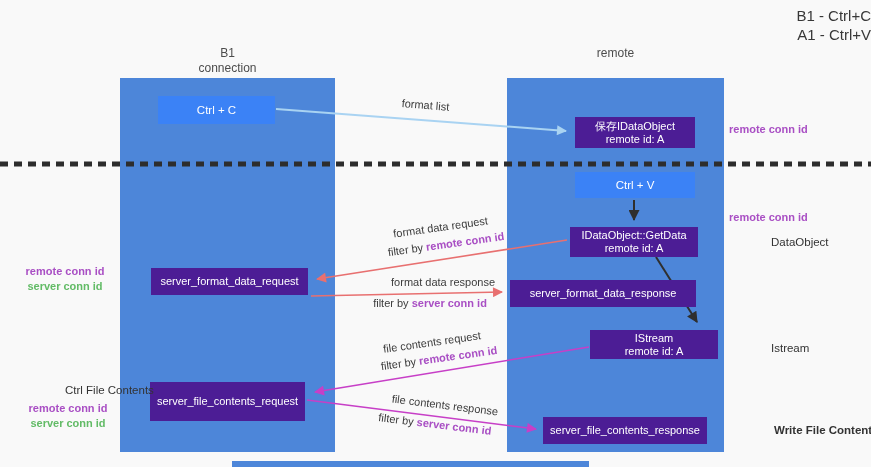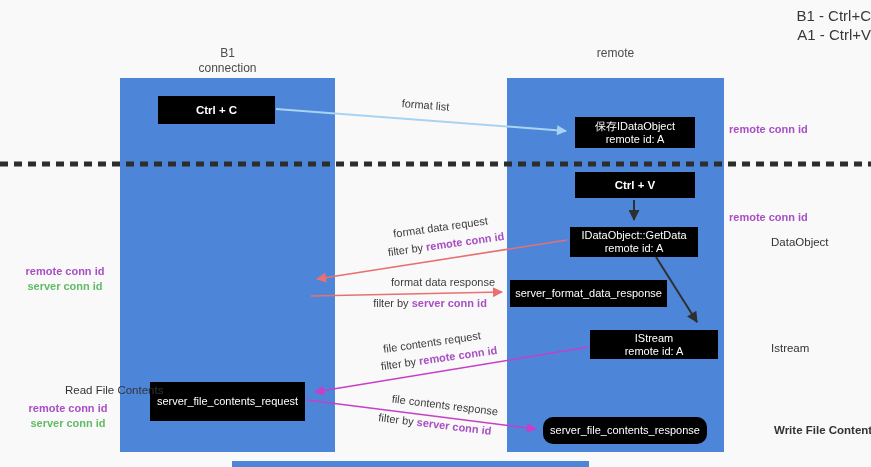--- a/index.html
+++ b/index.html
@@ -4,22 +4,22 @@
 <style>
   html,body{margin:0;padding:0;background:#f9f9f9;}
   .canvas{position:relative;width:871px;height:467px;background:#f9f9f9;overflow:hidden;
           font-family:"Liberation Sans",sans-serif;color:#3a3a3a;}
   .abs{position:absolute;}
   .title{left:0;top:6px;width:100%;text-align:right;font-size:15px;line-height:19px;color:#383838;}
   .colhdr{font-size:12px;line-height:15px;text-align:center;color:#4c4c4c;}
   .column{top:78px;height:374px;background:#4d86d9;}
   .box{display:flex;flex-direction:column;align-items:center;justify-content:center;
        color:#ffffff;font-size:11px;line-height:13px;text-align:center;z-index:3;}
-  .green{background:#000000;font-weight:bold;}
-  .orange{background:#000000;}
+  .green{background:#3b82f6;}
+  .orange{background:#4c1d95;}
   .edge-label{font-size:11px;color:#3c3c3c;text-align:center;white-space:nowrap;z-index:4;}
   .rot-up{transform:rotate(-8deg);}
   .rot-dn1{transform:rotate(4.5deg);}
   .rot-dn2{transform:rotate(7deg);}
   .purple{color:#a94fc4;font-weight:bold;}
   .greentx{color:#62bb66;font-weight:bold;}
   .side{font-size:11px;white-space:nowrap;z-index:4;}
   .plain{color:#333333;font-size:11.5px;margin-left:40px;}
   .pairblock{text-align:center;line-height:15px;}
   svg.overlay{position:absolute;left:0;top:0;z-index:2;pointer-events:none;}
@@ -82,35 +82,38 @@
 
   <div class="abs box green" style="left:575px;top:172px;width:120px;height:26px;font-size:11.5px;align-items:center;">
     <span>Ctrl + V</span>
   </div>
 
   <div class="abs box orange" style="left:570px;top:227px;width:128px;height:30px;">
     <span>IDataObject::GetData</span>
     <span>remote id: A</span>
   </div>
 
+  <div class="abs box orange" style="left:151px;top:268px;width:157px;height:27px;">
+    <span>server_format_data_request</span>
+  </div>
 
-  <div class="abs box orange" style="left:510px;top:280px;width:157px;height:27px;">
+  <div class="abs box orange" style="left:510px;top:280px;width:186px;height:27px;">
     <span>server_format_data_response</span>
   </div>
 
   <div class="abs box orange" style="left:590px;top:330px;width:128px;height:29px;">
     <span>IStream</span>
     <span>remote id: A</span>
   </div>
 
   <div class="abs box orange" style="left:150px;top:382px;width:155px;height:39px;">
     <span>server_file_contents_request</span>
   </div>
 
-  <div class="abs box orange" style="left:543px;top:417px;width:164px;height:27px;border-radius:10px;">
+  <div class="abs box orange" style="left:543px;top:417px;width:164px;height:27px;">
     <span>server_file_contents_response</span>
   </div>
 
   <div class="abs edge-label rot-dn1" style="left:368px;top:99px;width:115px;">format list</div>
 
   <div class="abs edge-label rot-up" style="left:383px;top:221px;width:115px;">format data request</div>
   <div class="abs edge-label rot-up" style="left:380px;top:238px;width:132px;">
     <span>filter by </span><span class="purple">remote conn id</span>
   </div>
 
@@ -132,21 +135,21 @@
   <div class="abs side purple" style="left:729px;top:123px;">remote conn id</div>
   <div class="abs side purple" style="left:729px;top:211px;">remote conn id</div>
   <div class="abs side plain" style="left:731px;top:236px;">DataObject</div>
   <div class="abs side plain" style="left:731px;top:342px;">Istream</div>
   <div class="abs side plain" style="left:734px;top:424px;font-weight:bold;">Write File Contents</div>
 
   <div class="abs side pairblock" style="left:15px;top:264px;width:100px;">
     <div class="purple">remote conn id</div>
     <div class="greentx">server conn id</div>
   </div>
-  <div class="abs side plain" style="left:25px;top:384px;">Read File Contents</div>
+  <div class="abs side plain" style="left:25px;top:384px;">Ctrl File Contents</div>
   <div class="abs side pairblock" style="left:18px;top:401px;width:100px;">
     <div class="purple">remote conn id</div>
     <div class="greentx">server conn id</div>
   </div>
 
   <div class="abs bottom-bar"></div>
 
 </div>
 
 </body></html>

